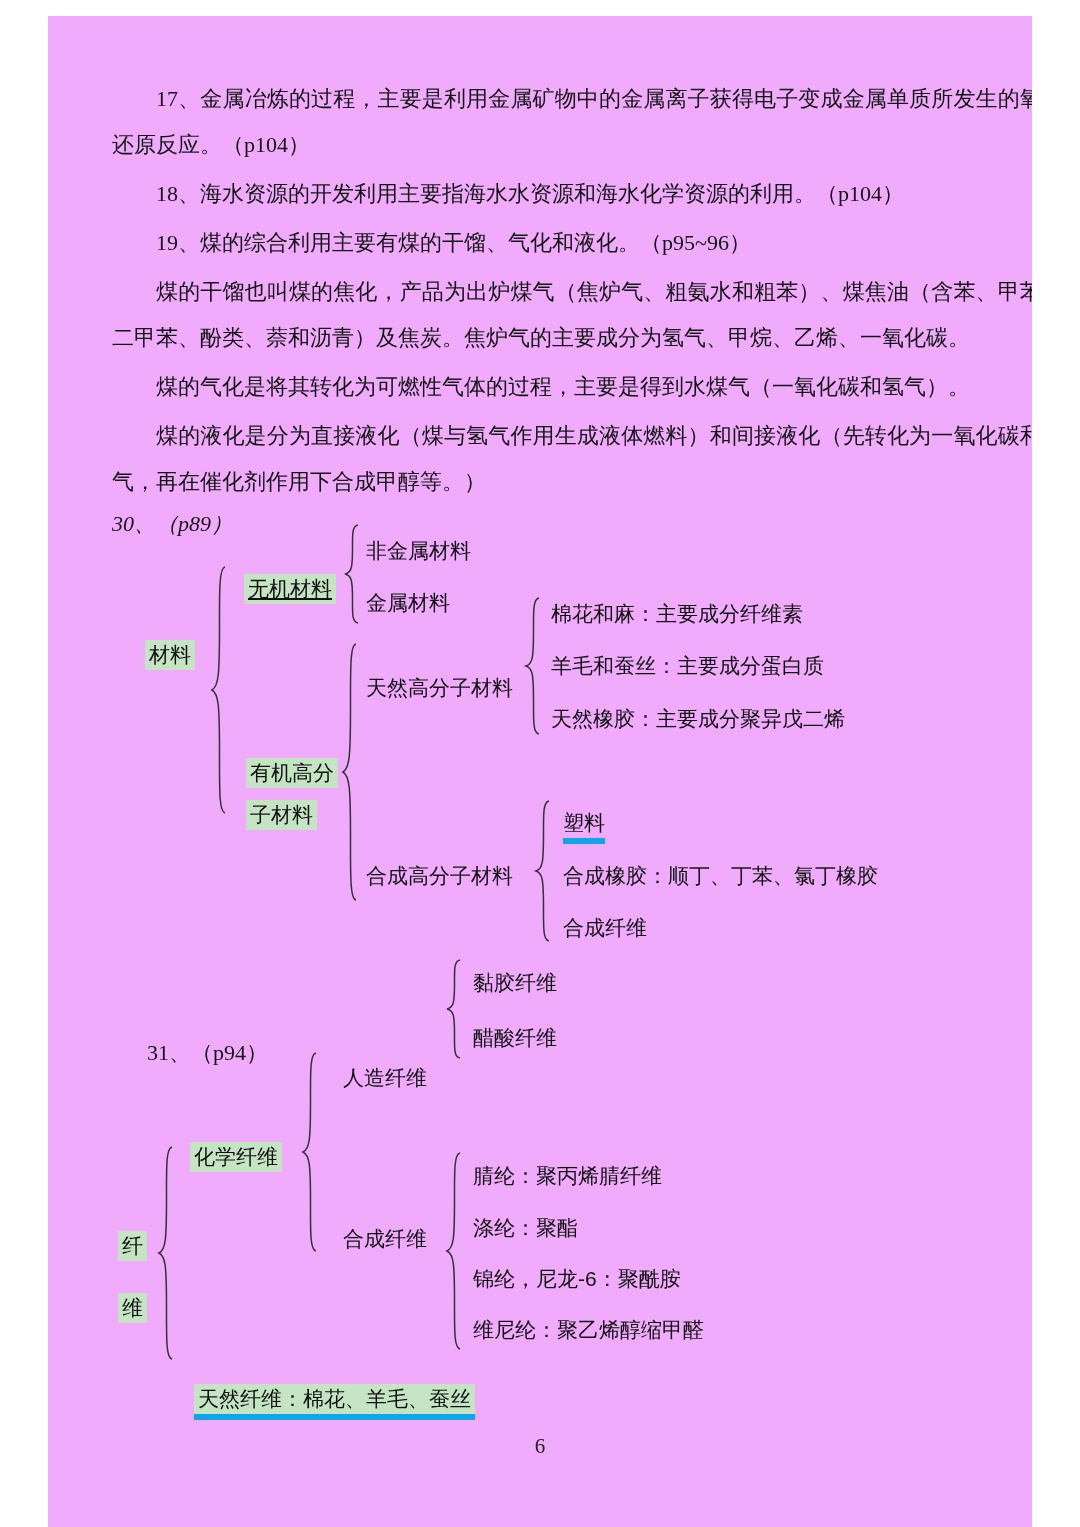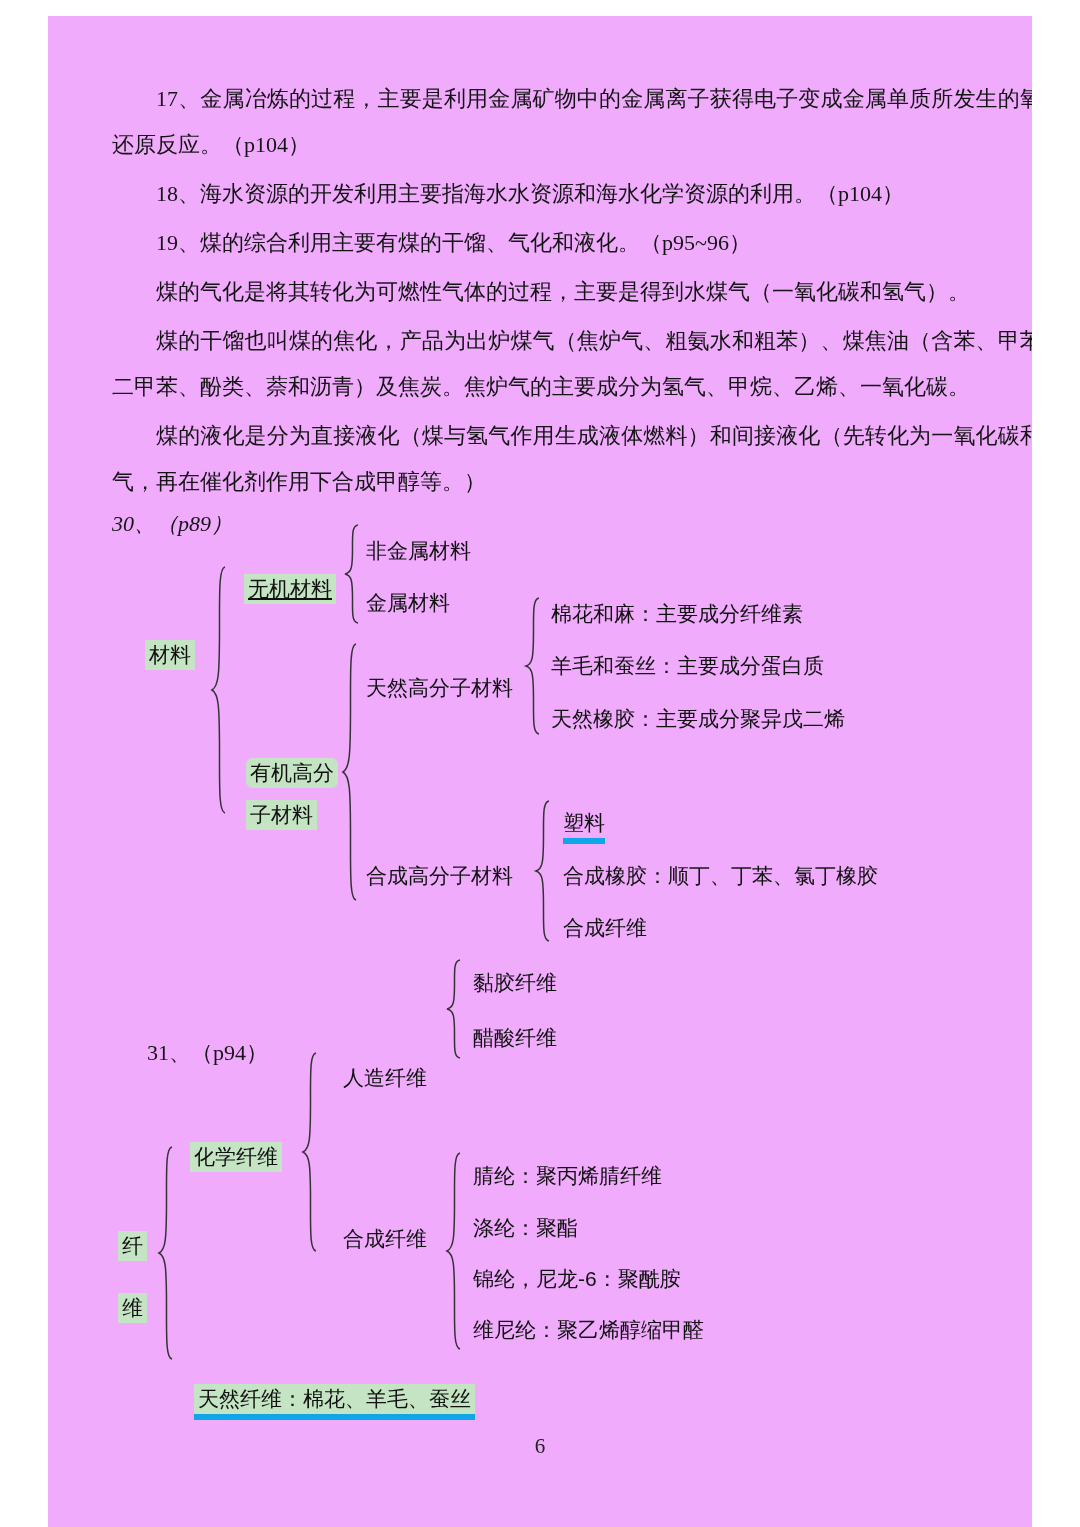--- a/index.html
+++ b/index.html
@@ -51,21 +51,21 @@
 
   
   #n-mat       { left: 97px;  top: 624px; }
   #n-inorg     { left: 196px; top: 558px; text-decoration: underline; }
   #n-nonmetal  { left: 318px; top: 521px; text-align: right; }
   #n-metal     { left: 318px; top: 573px; }
   #n-natpoly   { left: 318px; top: 658px; }
   #n-cotton    { left: 503px; top: 584px; }
   #n-wool      { left: 503px; top: 636px; }
   #n-rubber    { left: 503px; top: 689px; }
-  #n-org1      { left: 198px; top: 742px; border-radius: 7px; }
+  #n-org1      { left: 198px; top: 742px; }
   #n-org2      { left: 198px; top: 784px; }
   #n-synpoly   { left: 318px; top: 846px; }
   #n-plastic   { left: 515px; top: 793px; }
   #n-synrubber { left: 515px; top: 846px; }
   #n-synfib1   { left: 515px; top: 898px; }
 
   
   #n-visc      { left: 425px; top: 953px; }
   #n-acet      { left: 425px; top: 1008px; }
   #n-manmade   { left: 295px; top: 1048px; }
@@ -104,22 +104,22 @@
 </style>
 </head>
 <body>
 
 <div class="page">
 
   <div class="paras">
     <p>17、金属冶炼的过程，主要是利用金属矿物中的金属离子获得电子变成金属单质所发生的氧化还原反应。（p104）</p>
     <p>18、海水资源的开发利用主要指海水水资源和海水化学资源的利用。（p104）</p>
     <p>19、煤的综合利用主要有煤的干馏、气化和液化。（p95~96）</p>
+    <p>煤的干馏也叫煤的焦化，产品为出炉煤气（焦炉气、粗氨水和粗苯）、煤焦油（含苯、甲苯、二甲苯、酚类、萘和沥青）及焦炭。焦炉气的主要成分为氢气、甲烷、乙烯、一氧化碳。</p>
     <p>煤的气化是将其转化为可燃性气体的过程，主要是得到水煤气（一氧化碳和氢气）。</p>
-    <p>煤的干馏也叫煤的焦化，产品为出炉煤气（焦炉气、粗氨水和粗苯）、煤焦油（含苯、甲苯、二甲苯、酚类、萘和沥青）及焦炭。焦炉气的主要成分为氢气、甲烷、乙烯、一氧化碳。</p>
     <p>煤的液化是分为直接液化（煤与氢气作用生成液体燃料）和间接液化（先转化为一氧化碳和氢气，再在催化剂作用下合成甲醇等。）</p>
   </div>
 
   <div class="sec-label" id="sec30">30、（p89）</div>
   <div class="sec-label" id="sec31">31、（p94）</div>
 
   <div class="node hl" id="n-mat">材料</div>
   <svg class="brace" id="b-mat" width="18" height="248" viewBox="0 0 18 248">
       <path d="M16,1 C10,2 10.5,24.8 10.5,62 C10.5,109.12 9.5,120.28 3,124 C9.5,127.72 10.5,138.88000000000002 10.5,186 C10.5,223.20000000000002 10,246 16,247" fill="none" stroke="#333" stroke-width="1.5"></path>
     </svg>

